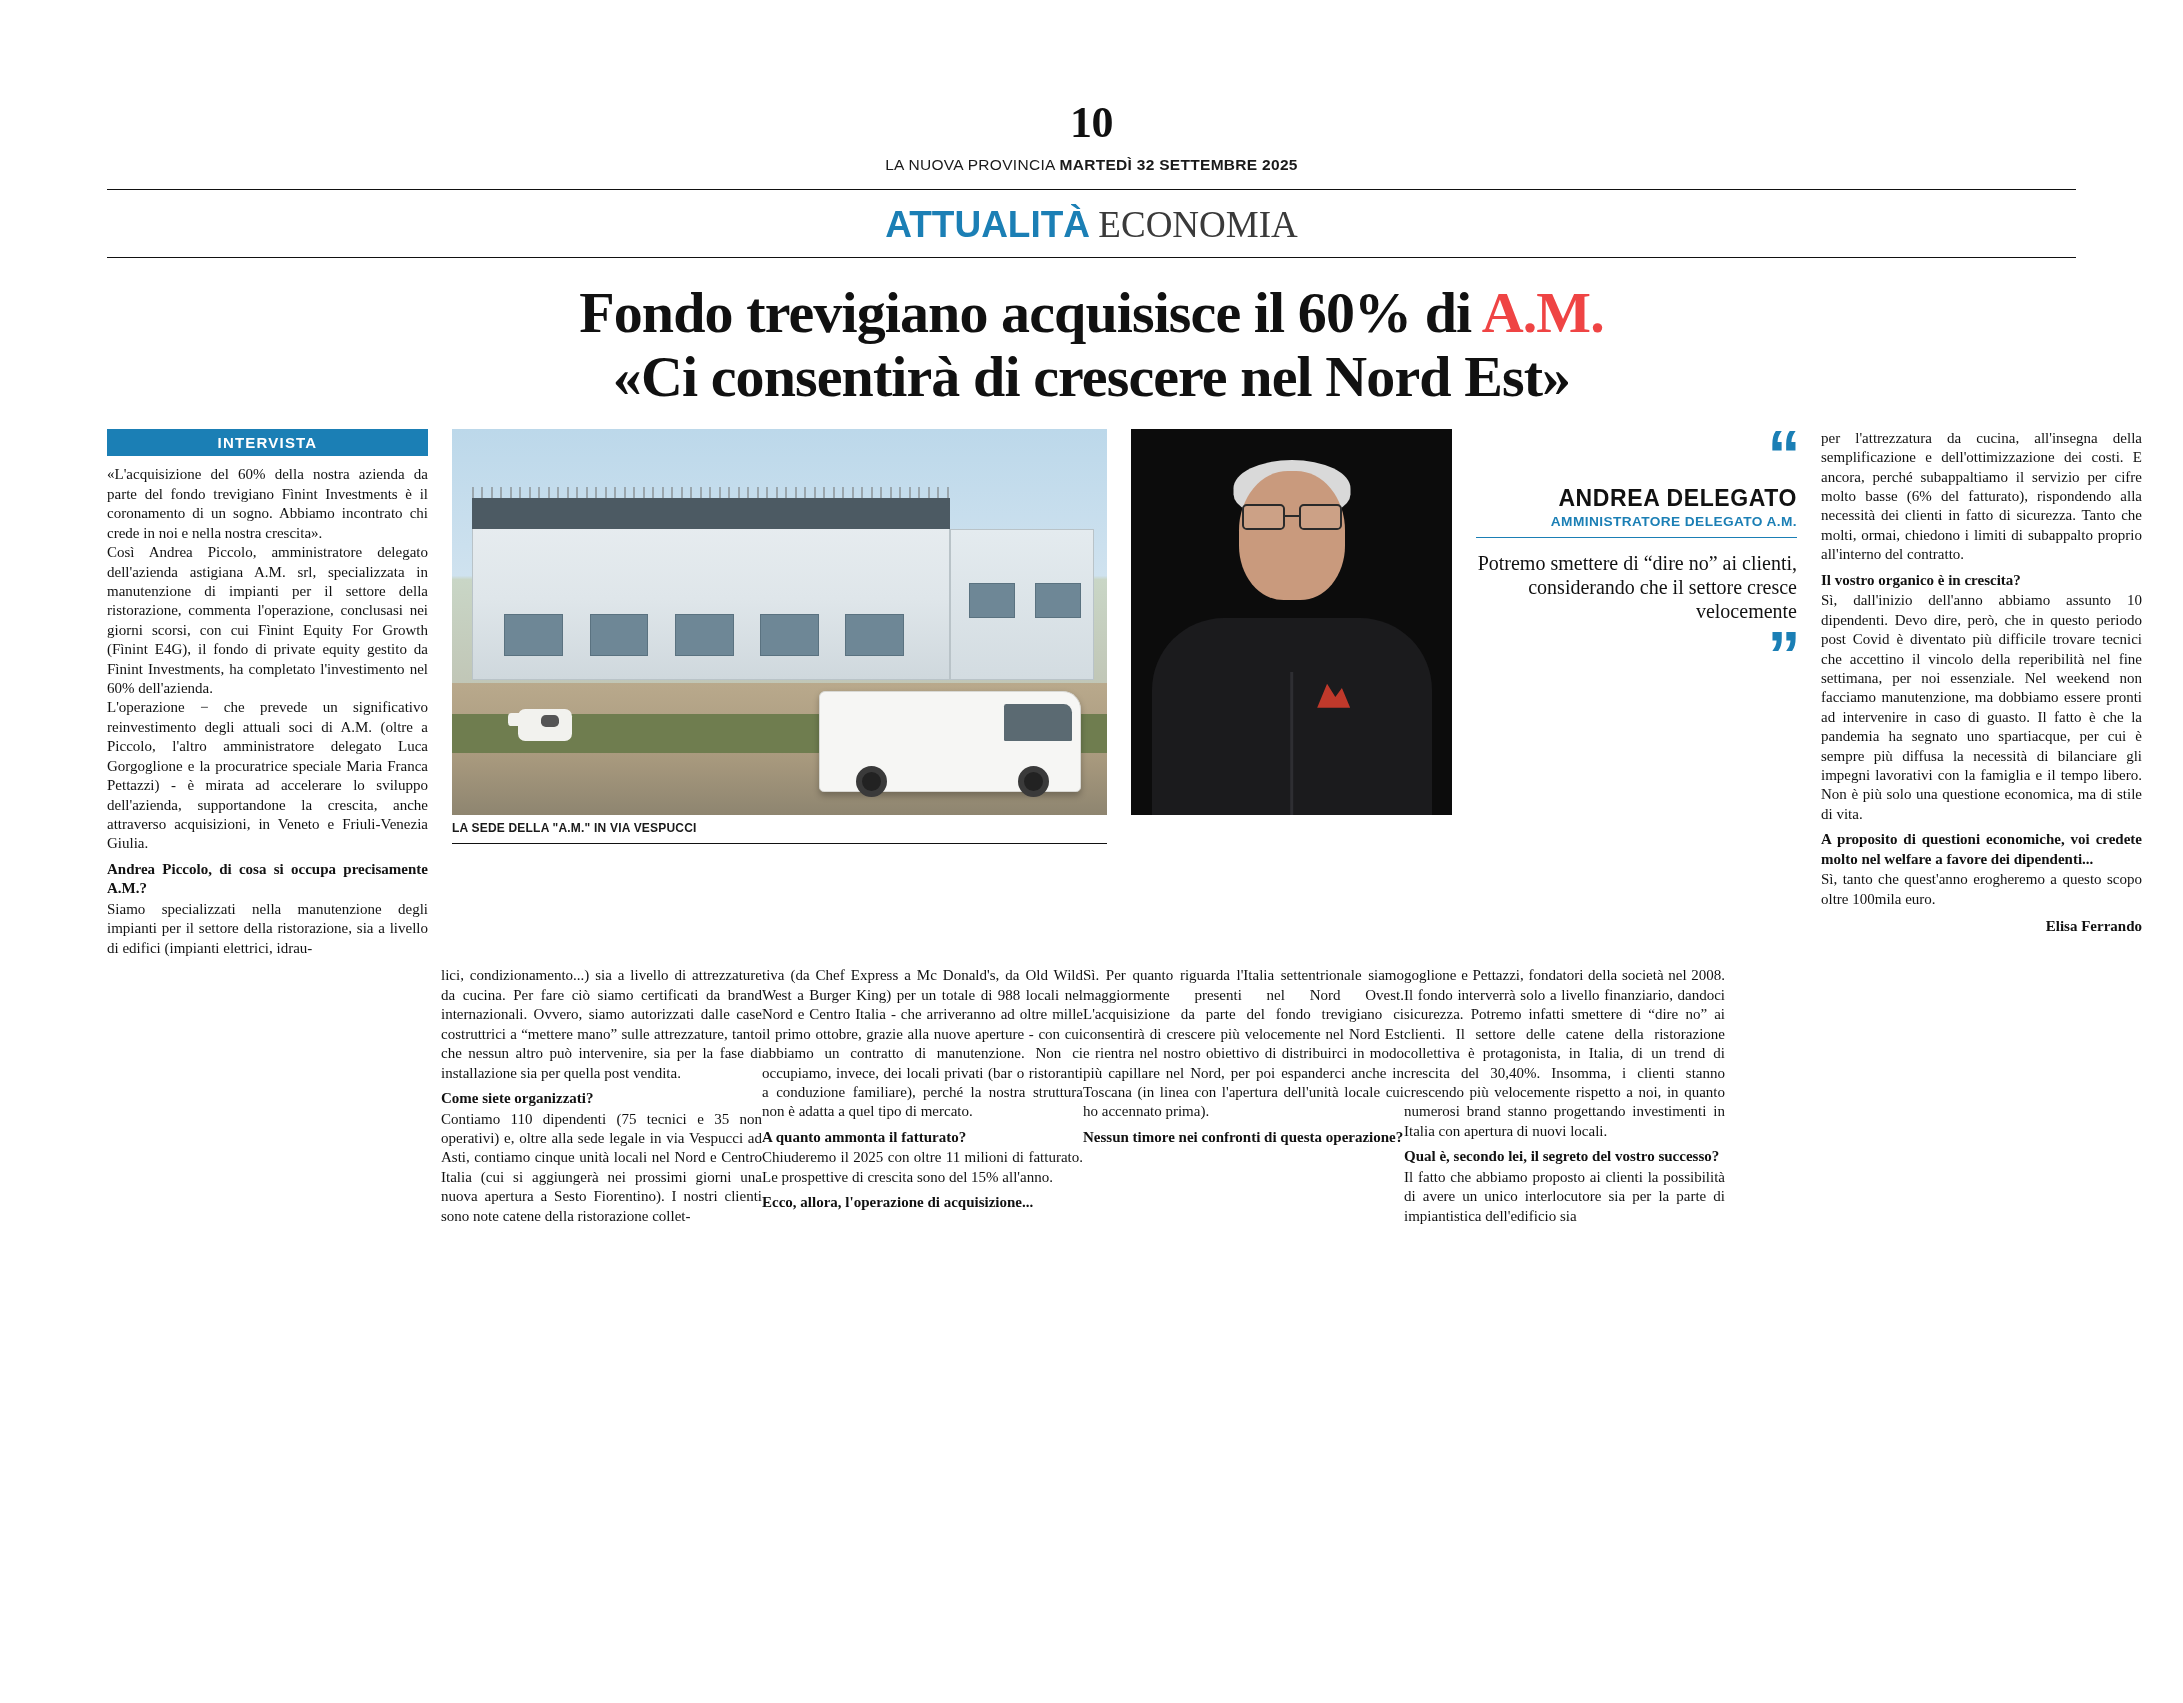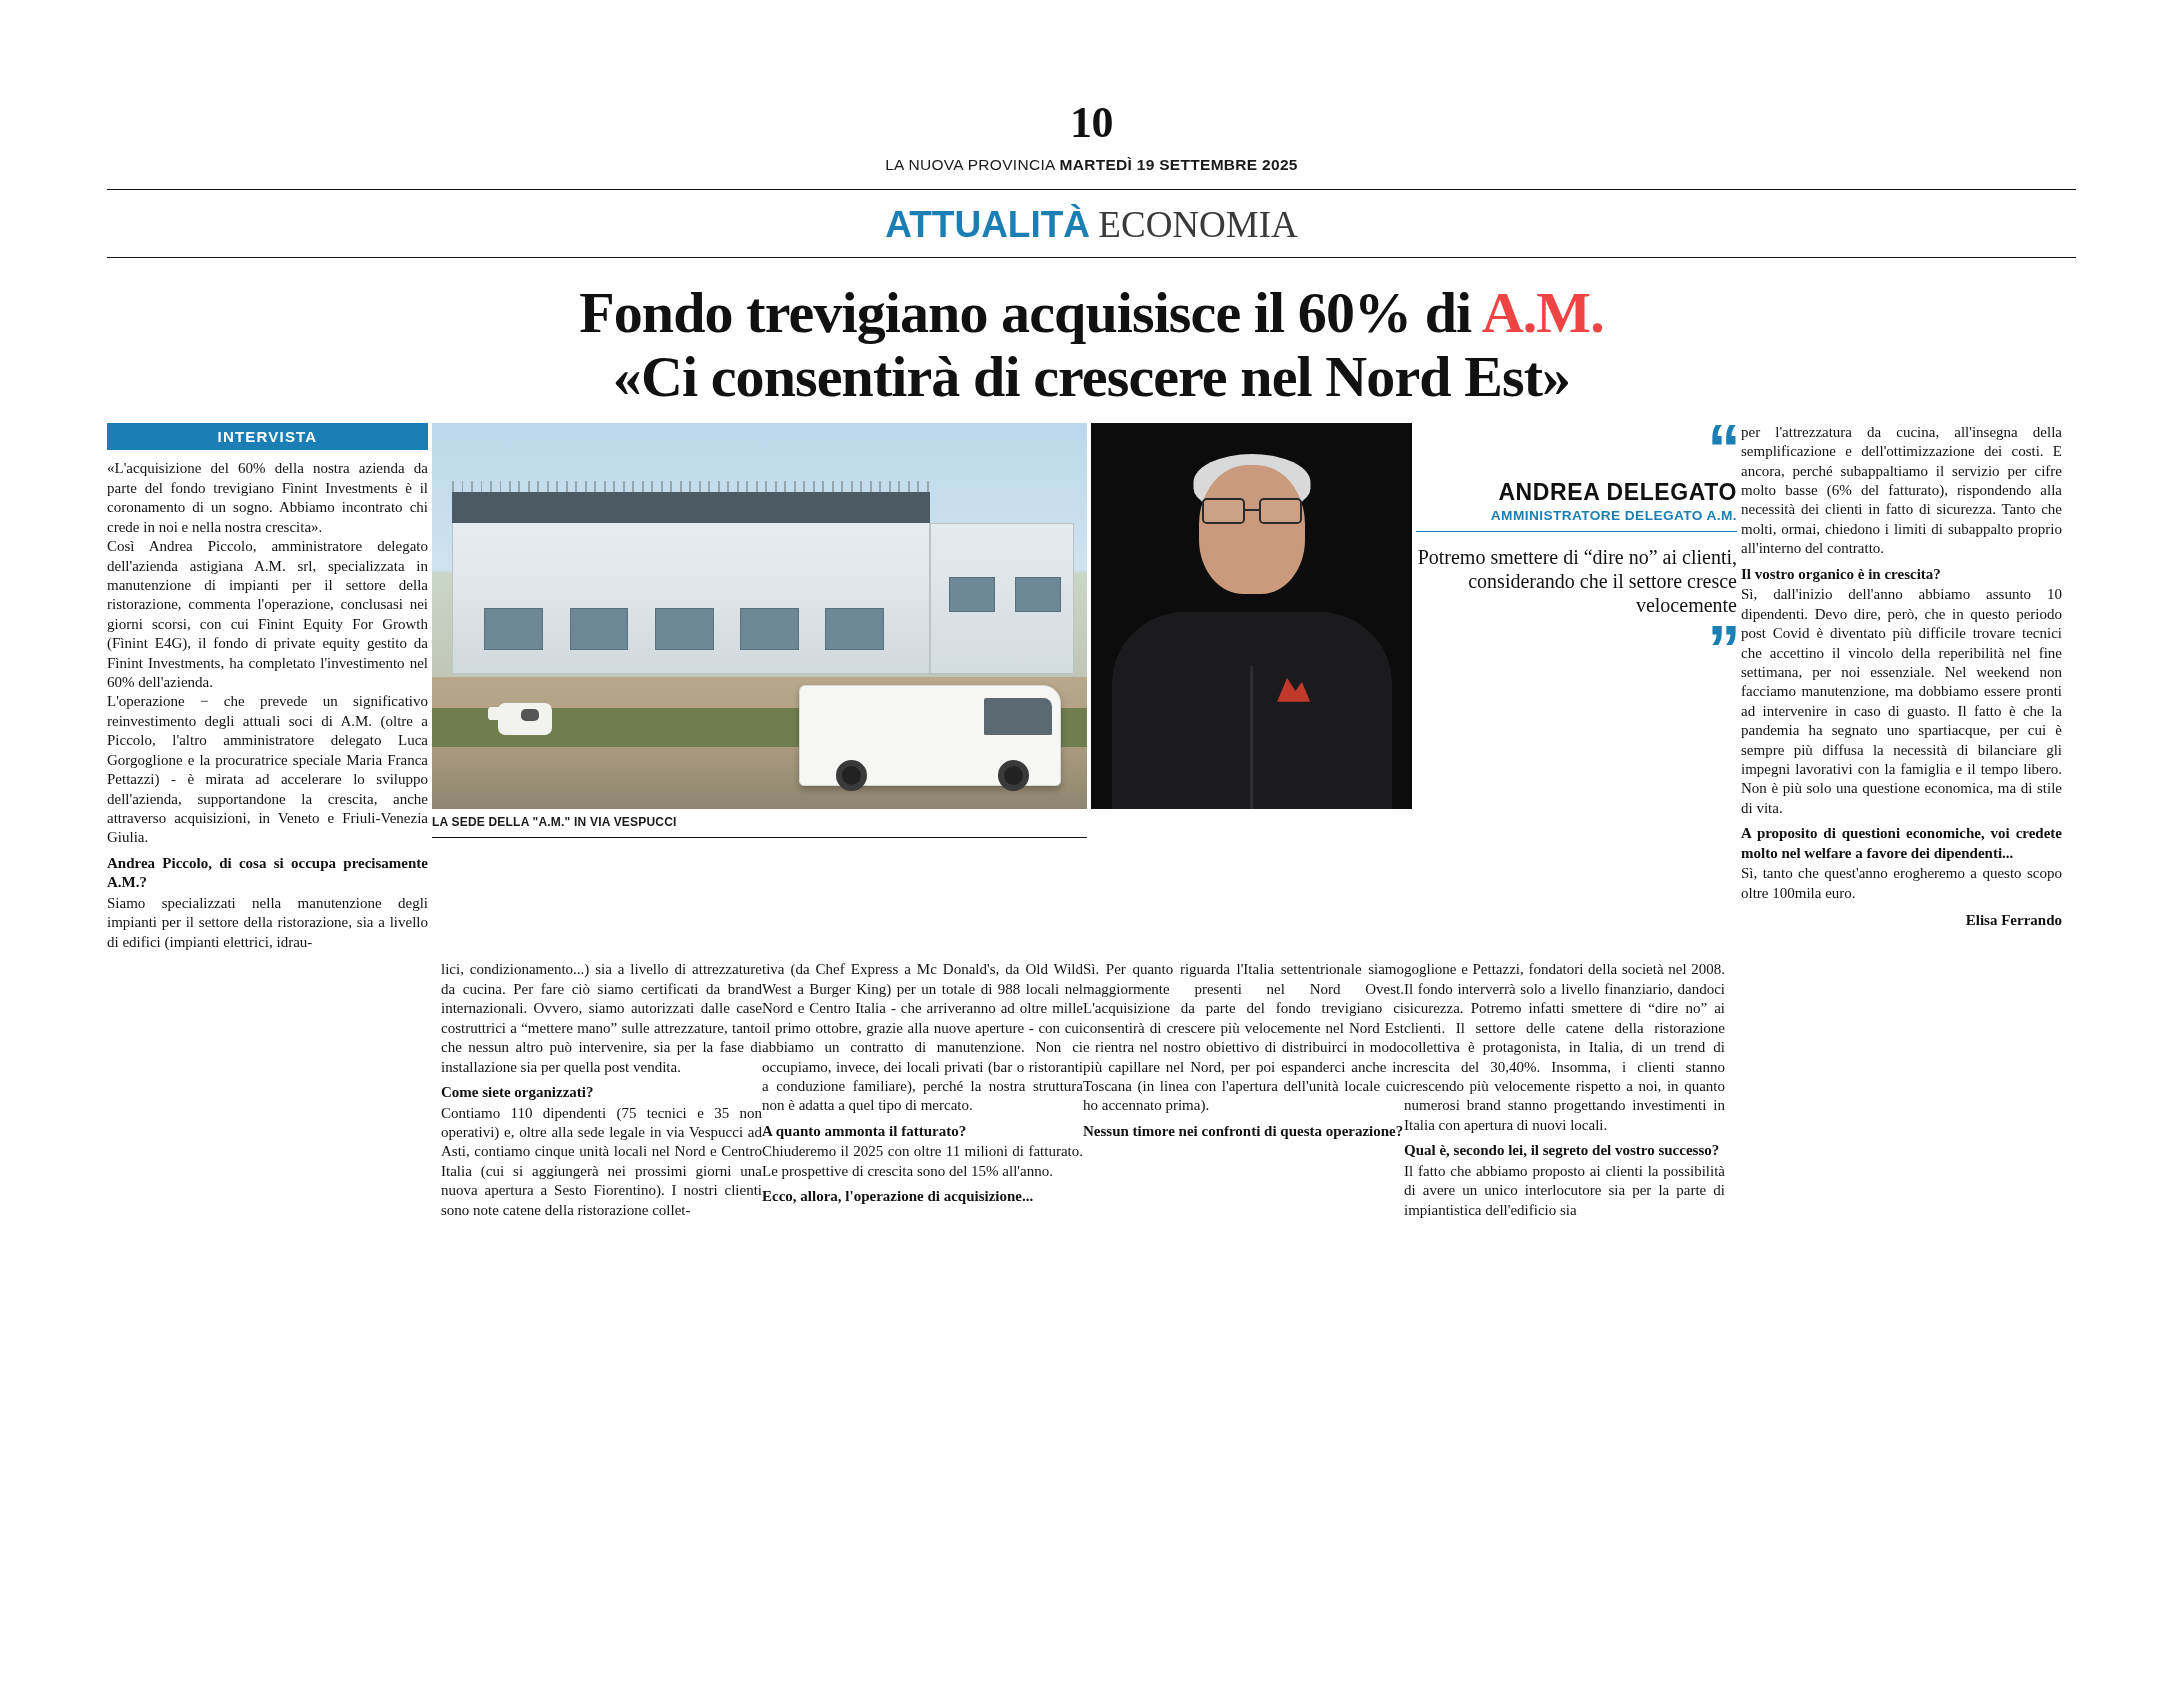--- a/index.html
+++ b/index.html
@@ -78,21 +78,22 @@
     font-size: 58px;
     line-height: 1.06;
     letter-spacing: -0.9px;
   }
   .headline .am { color: #ef4444; }
   .headline .l2 { margin-top: 2.4px; }
 
   
   .content {
     display: flex;
-    gap: 4px;
+    gap: 24px;
+    margin-top: 6px;
   }
   .col {
     width: 321px;
     flex: 0 0 321px;
   }
   .col.wide2 { width: 655px; flex: 0 0 655px; }
 
   
   .body-text {
     font-family: "Liberation Serif", serif;
@@ -310,21 +311,21 @@
 </style>
 </head>
 <body>
 
 <div class="page">
 
   <div class="masthead">
     <div class="folio">10</div>
     <div class="masthead-line">
       <span class="paper">LA NUOVA PROVINCIA</span>
-      <span class="date">MARTEDÌ 19 SETTEMBRE 2025</span>
+      <span class="date">MARTEDÌ 32 SETTEMBRE 2025</span>
     </div>
   </div>
   <div class="rule-top"></div>
 
   <div class="sectionhead">
     <span class="kicker">ATTUALITÀ</span><span class="kicker2">ECONOMIA</span>
   </div>
 
   <div class="headline">
     <div class="l1"><span>Fondo trevigiano acquisisce il 60% di </span><span class="am">A.M.</span></div>

